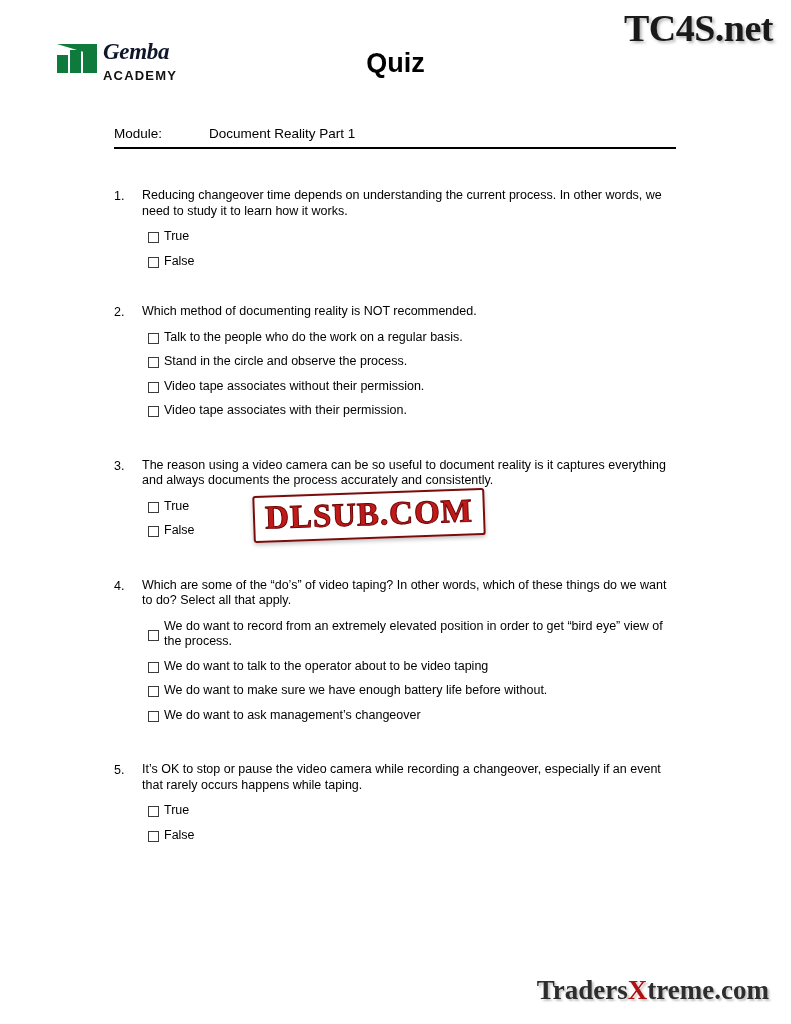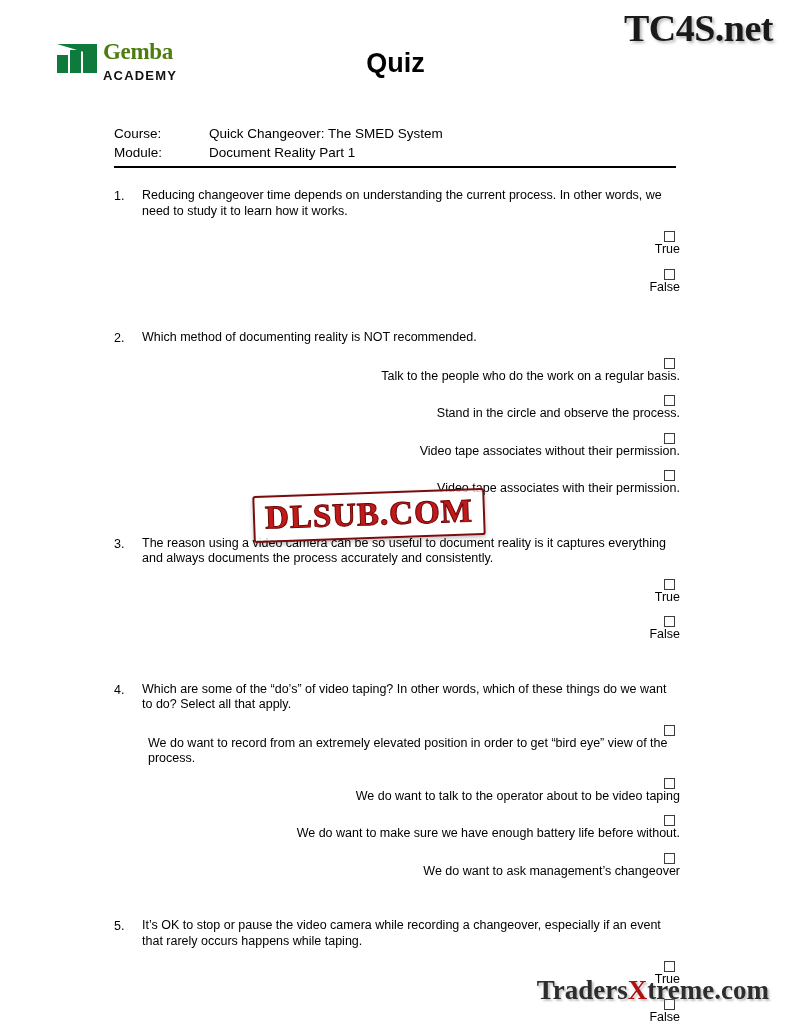--- a/index.html
+++ b/index.html
@@ -87,22 +87,23 @@
     left: 0; top: 1px;
     width: 0; height: 0;
     border-left: 40px solid transparent;
     border-top: 12px solid #0e7a3c;
   }
   .logo-text { line-height: 1; }
   .logo-gemba {
     font-family: "Liberation Serif", serif;
     font-weight: bold;
     font-size: 23px;
-    color: #4d7c0f;
+    color: #0f172a;
     letter-spacing: -0.3px;
+    font-style: italic;
   }
   .logo-academy {
     font-family: "Liberation Sans", sans-serif;
     font-weight: bold;
     font-size: 13px;
     color: #111;
     letter-spacing: 1.2px;
     margin-top: 6px;
   }
 
@@ -153,24 +154,23 @@
     padding-top: 1px;
   }
   .q-body { flex: 1 1 auto; }
   .q-text {
     font-size: 12.5px;
     line-height: 15.5px;
     margin-bottom: 10px;
   }
   .opt {
     display: flex;
-    align-items: flex-end;
+    align-items: center;
     margin-bottom: 9px;
     padding-left: 6px;
-    flex-direction: column;
   }
   .cb {
     width: 9px;
     height: 9px;
     border: 1px solid #3c3c3c;
     background: #fff;
     flex: 0 0 9px;
     margin-top: 2px;
     margin-right: 5px;
   }
@@ -195,24 +195,20 @@
     <div class="logo-academy">ACADEMY</div>
   </div>
 </div>
 
 <div class="quiz-title">Quiz</div>
 
 <div class="wm-top">TC4S.net</div>
 
 <div class="meta">
   <div class="meta-row">
-    <div class="meta-label">Course:</div>
-    <div>Quick Changeover: The SMED System</div>
-  </div>
-  <div class="meta-row">
     <div class="meta-label">Module:</div>
     <div>Document Reality Part 1</div>
   </div>
   <div class="meta-rule"></div>
 </div>
 
 <div class="questions">
 
   <div class="q q-block">
     <div class="q-num">1.</div>

